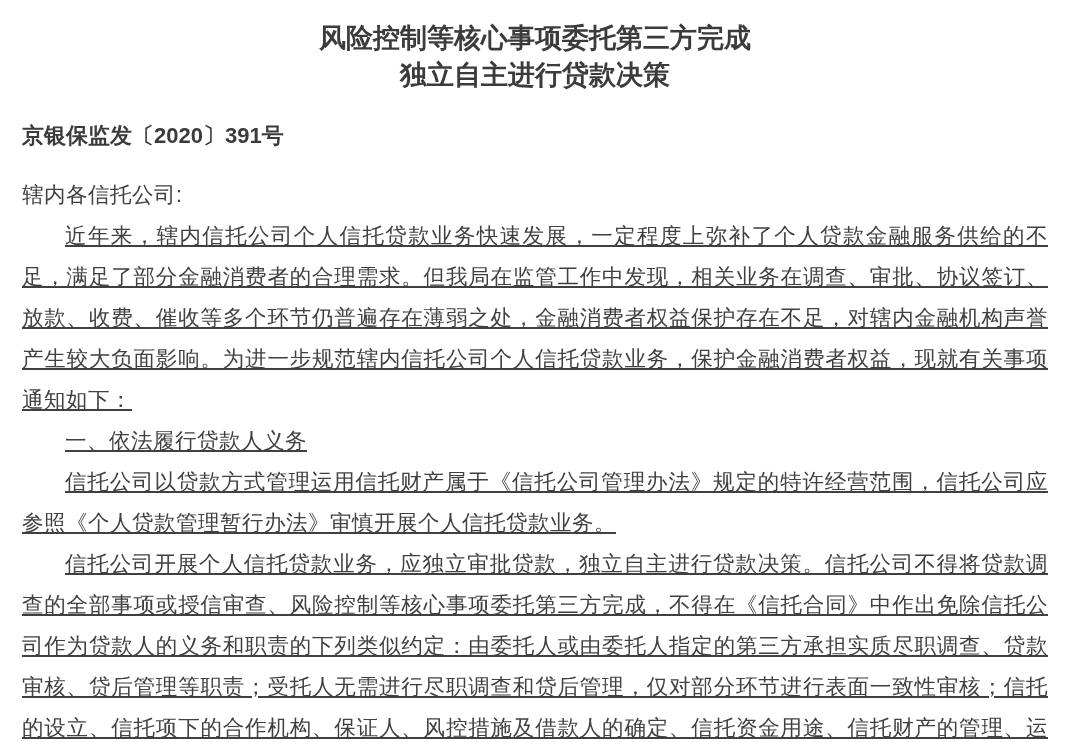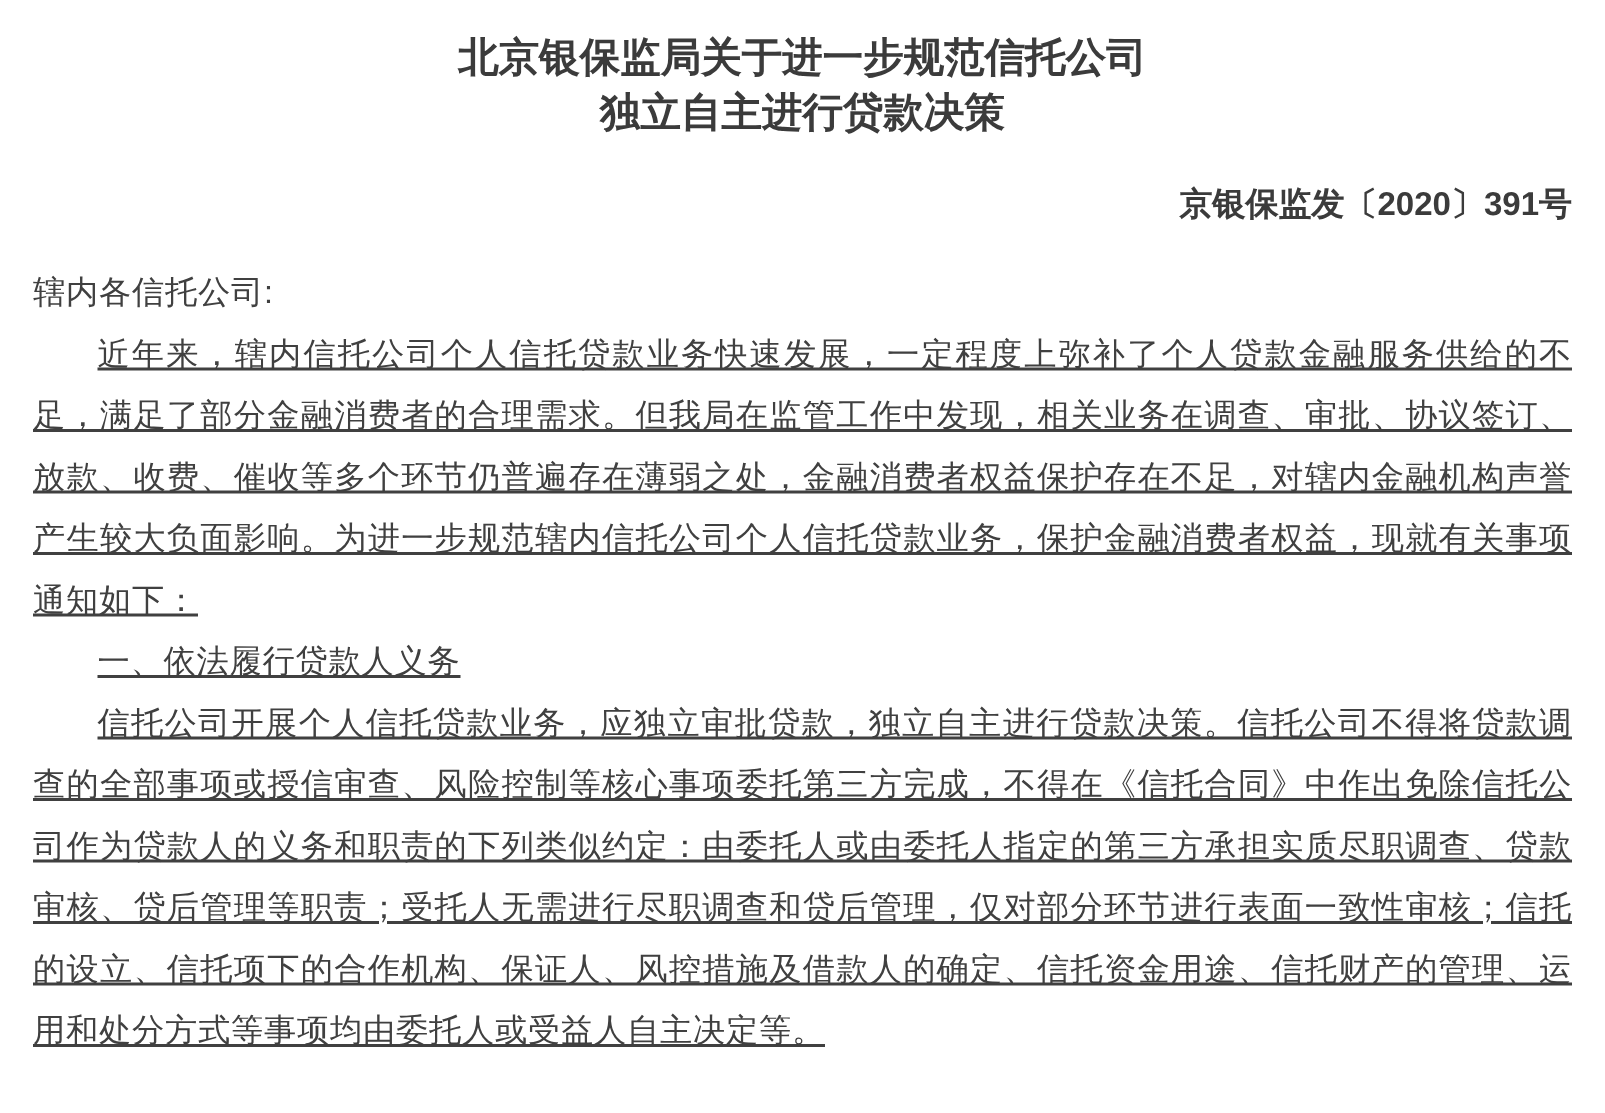--- a/index.html
+++ b/index.html
@@ -25,21 +25,21 @@
     font-size: 27px;
     font-weight: 700;
     line-height: 37px;
     color: var(--title-color, #3b3b3b);
   }
   .title-line {
     display: block;
   }
   .doc-number {
     margin-top: 30px;
-    text-align: right;
+    text-align: left;
     font-size: 22px;
     font-weight: 700;
     line-height: 24px;
     color: var(--title-color, #3b3b3b);
   }
   .body-text {
     margin-top: 27px;
     font-size: 21.5px;
     line-height: 41px;
     text-align: justify;
@@ -55,25 +55,26 @@
   }
   .salutation {
     text-indent: 0;
   }
 </style>
 </head>
 <body>
 
 <div class="page">
   <h1 class="title">
-    <span class="title-line">北京银保监局关于进一步规范信托公司</span>
+    <span class="title-line">风险控制等核心事项委托第三方完成</span>
     <span class="title-line">独立自主进行贷款决策</span>
   </h1>
 
   <div class="doc-number">京银保监发〔2020〕391号</div>
 
   <div class="body-text">
     <p class="salutation">辖内各信托公司:</p>
     <p class="para">近年来，辖内信托公司个人信托贷款业务快速发展，一定程度上弥补了个人贷款金融服务供给的不足，满足了部分金融消费者的合理需求。但我局在监管工作中发现，相关业务在调查、审批、协议签订、放款、收费、催收等多个环节仍普遍存在薄弱之处，金融消费者权益保护存在不足，对辖内金融机构声誉产生较大负面影响。为进一步规范辖内信托公司个人信托贷款业务，保护金融消费者权益，现就有关事项通知如下：</p>
     <p class="para">一、依法履行贷款人义务</p>
+    <p class="para">信托公司以贷款方式管理运用信托财产属于《信托公司管理办法》规定的特许经营范围，信托公司应参照《个人贷款管理暂行办法》审慎开展个人信托贷款业务。</p>
     <p class="para">信托公司开展个人信托贷款业务，应独立审批贷款，独立自主进行贷款决策。信托公司不得将贷款调查的全部事项或授信审查、风险控制等核心事项委托第三方完成，不得在《信托合同》中作出免除信托公司作为贷款人的义务和职责的下列类似约定：由委托人或由委托人指定的第三方承担实质尽职调查、贷款审核、贷后管理等职责；受托人无需进行尽职调查和贷后管理，仅对部分环节进行表面一致性审核；信托的设立、信托项下的合作机构、保证人、风控措施及借款人的确定、信托资金用途、信托财产的管理、运用和处分方式等事项均由委托人或受益人自主决定等。</p>
   </div>
 </div>
 
 </body></html>

